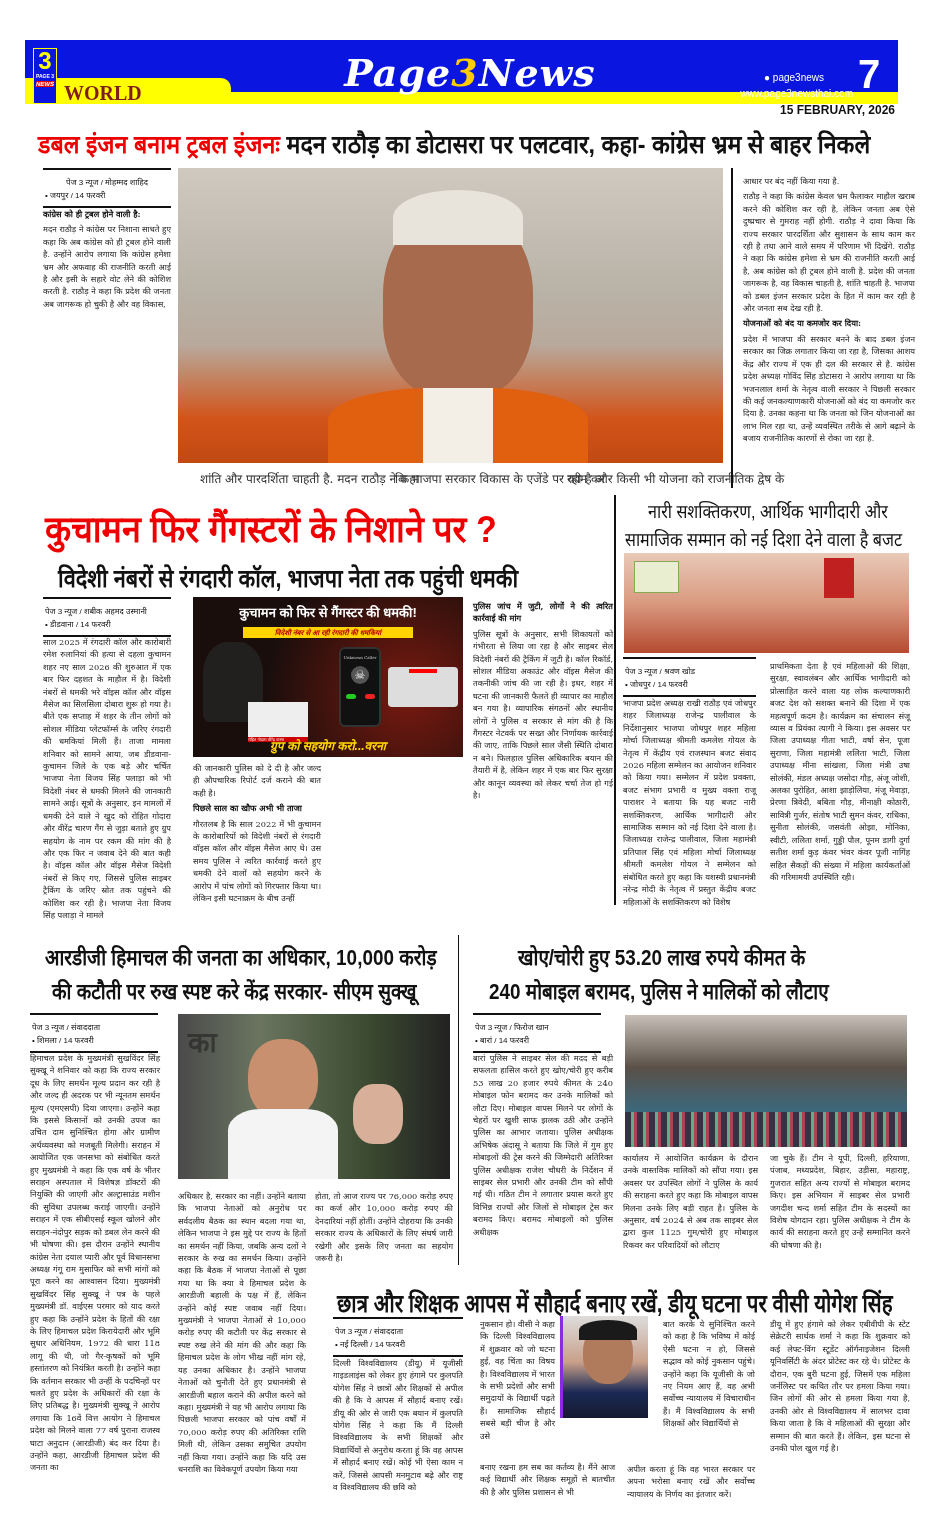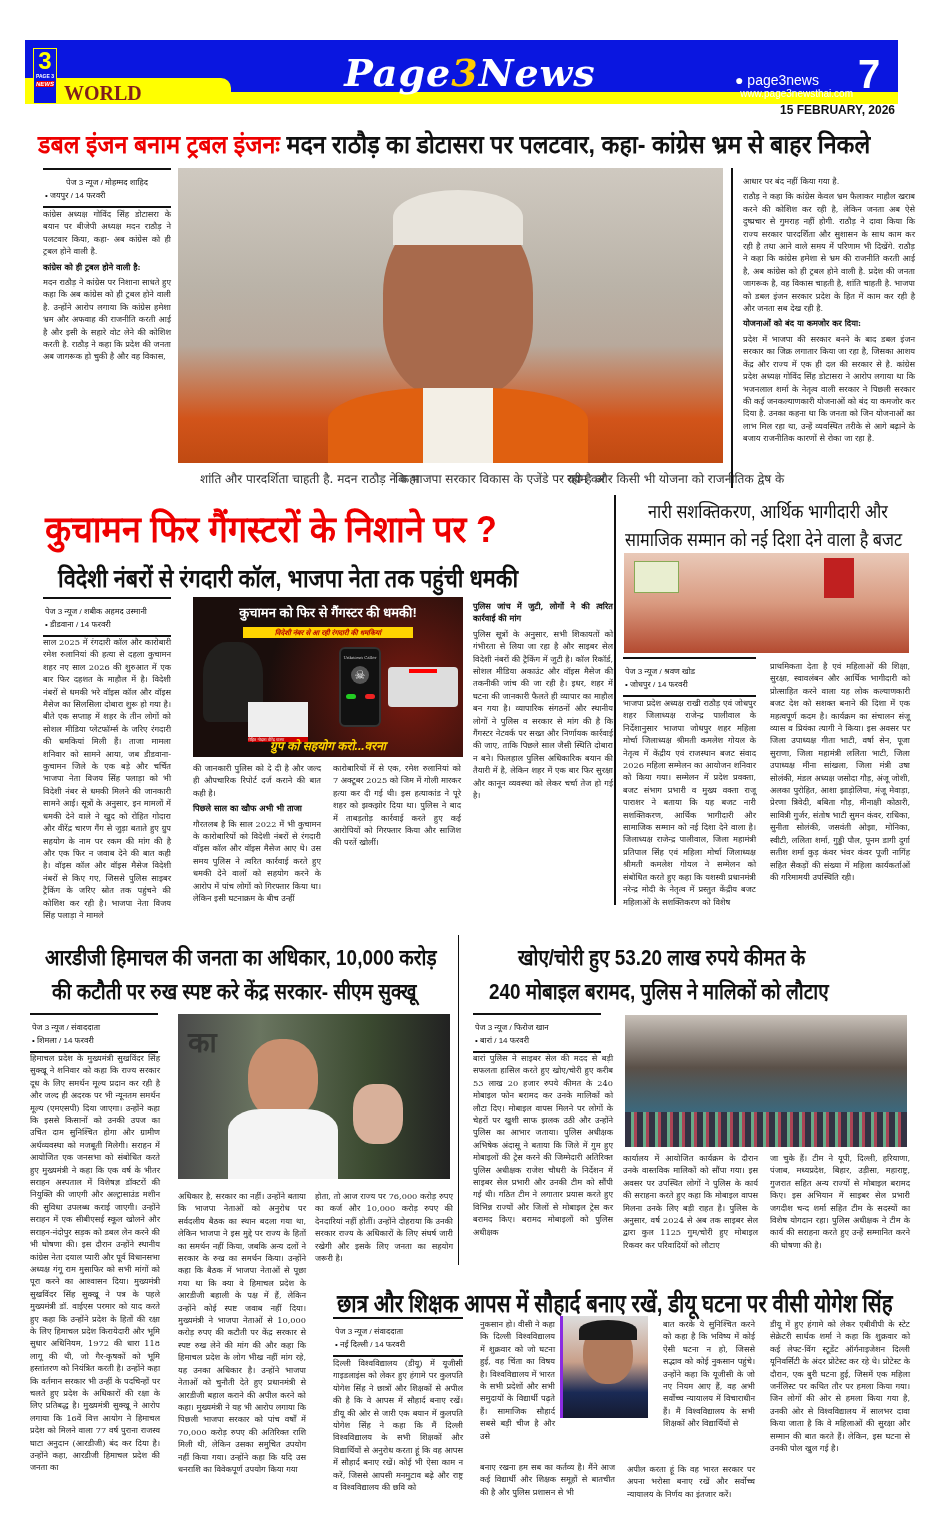--- a/index.html
+++ b/index.html
@@ -8,21 +8,21 @@
 .masthead{left:25px;top:40px;width:873px;height:64px;background:#0a16e0}
 .mast-yellow{left:25px;top:78px;width:206px;height:26px;background:#ffff00;border-radius:0 10px 0 0}
 .mast-yellow2{left:230px;top:92px;width:668px;height:12px;background:#ffff00}
 .logo-box{left:33px;top:48px;width:24px;height:56px;background:#0a16e0;border:1px solid #ffff00;color:#ffff00;text-align:center;font-family:"Liberation Sans",sans-serif;font-weight:bold}
 .logo-box .n{font-size:24px;line-height:24px}
 .logo-box .s{font-size:5px;color:#fff}
 .logo-box .r{font-size:6px;color:#fff;background:#e00;margin:2px 2px 0;transform:skewX(-10deg)}
 .world{left:64px;top:82px;font-family:"Liberation Serif",serif;font-weight:bold;font-size:20px;color:#7f1d1d}
 .brand{left:340px;top:50px;width:260px;text-align:center;font-family:"DejaVu Serif",serif;font-weight:bold;font-style:italic;font-size:38px;color:#fff;letter-spacing:1px}
 .brand .three{color:#ffcc00}
-.social{left:735px;top:72px;font-family:"Liberation Sans",sans-serif;font-size:14px;color:#fff;text-align:left;width:118px}
+.social{left:735px;top:72px;font-family:"Liberation Sans",sans-serif;font-size:10px;color:#fff;text-align:center;width:118px}
 .site{left:700px;top:88px;font-family:"Liberation Sans",sans-serif;font-size:10px;color:#fff;width:153px;text-align:right}
 .pageno{left:858px;top:52px;font-family:"Liberation Sans",sans-serif;font-weight:bold;font-size:40px;color:#fff}
 .date{left:700px;top:103px;width:195px;text-align:right;font-family:"Liberation Sans",sans-serif;font-weight:bold;font-size:12px;color:#111}
 .hl{font-family:"Liberation Sans",sans-serif;font-weight:bold;color:#111;white-space:nowrap;transform-origin:left top}
 .red{color:#e00}
 .byline{border-top:2px solid #111;border-bottom:2px solid #111;padding:4px 2px;font-size:8px;font-family:"Liberation Sans",sans-serif}
 .byline div{margin:2px 0}
 .body-text{font-size:8.2px;line-height:12.4px;text-align:justify;color:#222}
 .body-text p{margin-bottom:3px}
 .body-text b{font-weight:bold;color:#111}
@@ -48,21 +48,20 @@
 <div class="abs pageno">7</div>
 <div class="abs date">15 FEBRUARY, 2026</div>
 
 <div class="abs hl" style="left:38px;top:126px;font-size:25px;transform:scaleX(0.93)"><span class="red">डबल इंजन बनाम ट्रबल इंजनः</span> <span>मदन राठौड़ का डोटासरा पर पलटवार, कहा- कांग्रेस भ्रम से बाहर निकले</span></div>
 
 <div class="abs byline" style="left:43px;top:168px;width:128px">
   <div style="text-align:center">पेज 3 न्यूज / मोहम्मद शाहिद</div>
   <div>• जयपुर / 14 फरवरी</div>
 </div>
 <div class="abs body-text" style="left:43px;top:208px;width:128px">
-  <p>कांग्रेस अध्यक्ष गोविंद सिंह डोटासरा के बयान पर बीजेपी अध्यक्ष मदन राठौड़ ने पलटवार किया, कहा- अब कांग्रेस को ही ट्रबल होने वाली है.</p>
   <p><b>कांग्रेस को ही ट्रबल होने वाली है:</b></p>
   <p>मदन राठौड़ ने कांग्रेस पर निशाना साधते हुए कहा कि अब कांग्रेस को ही ट्रबल होने वाली है. उन्होंने आरोप लगाया कि कांग्रेस हमेशा भ्रम और अफवाह की राजनीति करती आई है और इसी के सहारे वोट लेने की कोशिश करती है. राठौड़ ने कहा कि प्रदेश की जनता अब जागरूक हो चुकी है और वह विकास,</p>
 </div>
 <div class="abs photo" style="left:178px;top:168px;width:545px;height:295px;background:linear-gradient(180deg,#cfc9c0 0%,#bab3a8 40%,#b8a99c 60%,#d2541a 85%,#c04a12 100%)">
   <div style="position:absolute;left:205px;top:40px;width:150px;height:190px;border-radius:45% 45% 40% 40%;background:#a86a4c"></div>
   <div style="position:absolute;left:215px;top:22px;width:130px;height:55px;border-radius:50% 50% 0 0;background:#e8e4dc"></div>
   <div style="position:absolute;left:150px;top:220px;width:260px;height:80px;border-radius:40% 40% 0 0;background:#e06010"></div>
   <div style="position:absolute;left:245px;top:220px;width:70px;height:80px;background:#f3efe6"></div>
 </div>
 <div class="abs caption" style="left:200px;top:470px">शांति और पारदर्शिता चाहती है. मदन राठौड़ ने कहा</div>
@@ -102,21 +101,20 @@
   <div style="position:absolute;left:55px;top:105px;width:60px;height:35px;background:#eee"></div>
   <div style="position:absolute;left:55px;top:140px;width:60px;font-size:4px;color:#fff;background:#c00">रोहित गोदारा   वीरेंद्र चारण</div>
   <div style="position:absolute;bottom:3px;width:100%;text-align:center;color:#ffd400;font-family:'Liberation Sans',sans-serif;font-weight:bold;font-style:italic;font-size:12px">ग्रुप को सहयोग करो...वरना</div>
 </div>
 <div class="abs body-text" style="left:193px;top:762px;width:128px">
   <p>की जानकारी पुलिस को दे दी है और जल्द ही औपचारिक रिपोर्ट दर्ज कराने की बात कही है।</p>
   <p><b>पिछले साल का खौफ अभी भी ताजा</b></p>
   <p>गौरतलब है कि साल 2022 में भी कुचामन के कारोबारियों को विदेशी नंबरों से रंगदारी वॉइस कॉल और वॉइस मैसेज आए थे। उस समय पुलिस ने त्वरित कार्रवाई करते हुए धमकी देने वालों को सहयोग करने के आरोप में पांच लोगों को गिरफ्तार किया था। लेकिन इसी घटनाक्रम के बीच उन्हीं</p>
 </div>
 <div class="abs body-text" style="left:333px;top:762px;width:128px">
-  <p>कारोबारियों में से एक, रमेश रुलानियां को 7 अक्टूबर 2025 को जिम में गोली मारकर हत्या कर दी गई थी। इस हत्याकांड ने पूरे शहर को झकझोर दिया था। पुलिस ने बाद में ताबड़तोड़ कार्रवाई करते हुए कई आरोपियों को गिरफ्तार किया और साजिश की परतें खोलीं।</p>
 </div>
 <div class="abs body-text" style="left:473px;top:600px;width:140px">
   <p><b>पुलिस जांच में जुटी, लोगों ने की त्वरित कार्रवाई की मांग</b></p>
   <p>पुलिस सूत्रों के अनुसार, सभी शिकायतों को गंभीरता से लिया जा रहा है और साइबर सेल विदेशी नंबरों की ट्रैकिंग में जुटी है। कॉल रिकॉर्ड, सोशल मीडिया अकाउंट और वॉइस मैसेज की तकनीकी जांच की जा रही है। इधर, शहर में घटना की जानकारी फैलते ही व्यापार का माहौल बन गया है। व्यापारिक संगठनों और स्थानीय लोगों ने पुलिस व सरकार से मांग की है कि गैंगस्टर नेटवर्क पर सख्त और निर्णायक कार्रवाई की जाए, ताकि पिछले साल जैसी स्थिति दोबारा न बने। फिलहाल पुलिस अधिकारिक बयान की तैयारी में है, लेकिन शहर में एक बार फिर सुरक्षा और कानून व्यवस्था को लेकर चर्चा तेज हो गई है।</p>
 </div>
 
 <div class="abs hl" style="left:648px;top:498px;font-size:19px;transform:scaleX(0.85);font-weight:normal">नारी सशक्तिकरण, आर्थिक भागीदारी और</div>
 <div class="abs hl" style="left:625px;top:526px;font-size:19px;transform:scaleX(0.85);font-weight:normal">सामाजिक सम्मान को नई दिशा देने वाला है बजट</div>
 <div class="abs" style="left:624px;top:553px;width:285px;height:100px;background:linear-gradient(180deg,#e9c9b8 0%,#d99a80 50%,#b44a30 100%)">
   <div style="position:absolute;left:10px;top:8px;width:45px;height:32px;background:#e9eed0;border:1px solid #8a5"></div>

